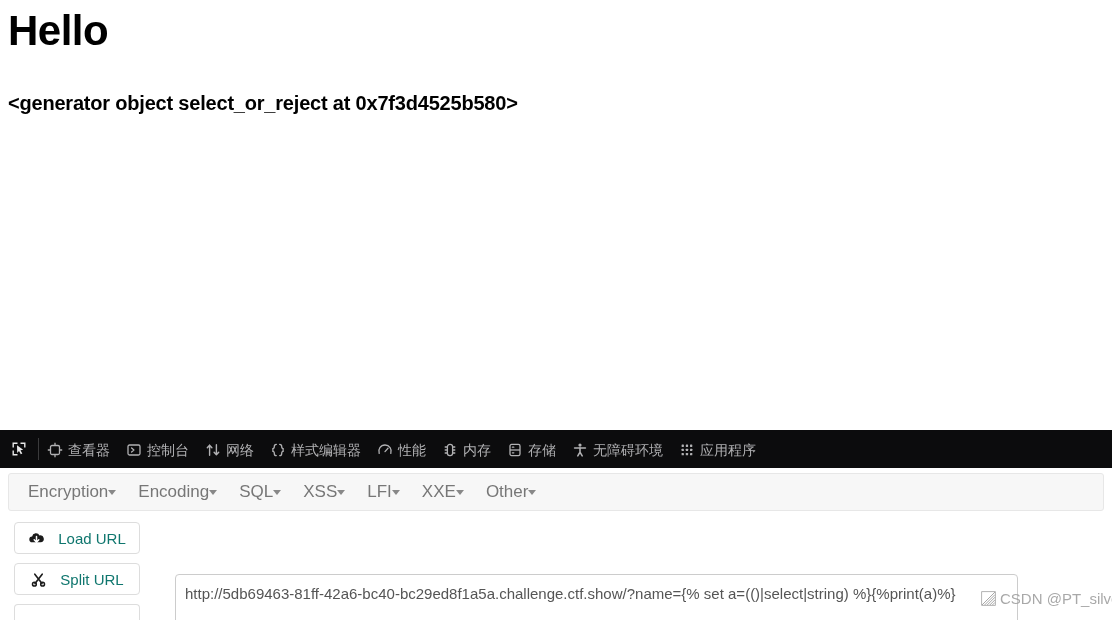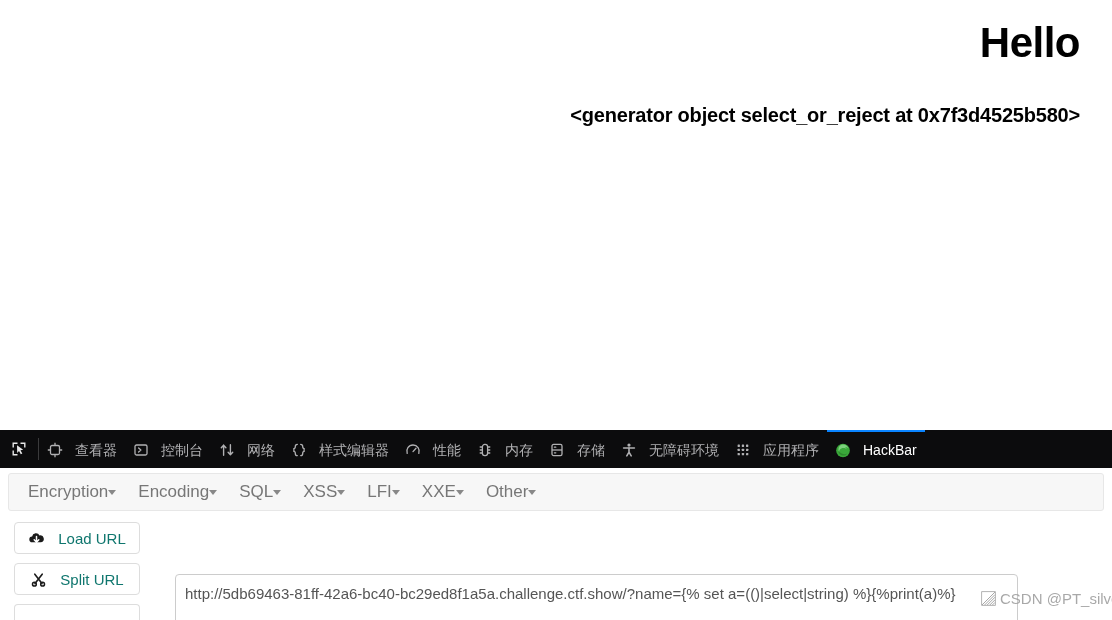--- a/index.html
+++ b/index.html
@@ -12,27 +12,26 @@
     overflow: hidden;
     background: #ffffff;
     font-family: "Liberation Sans", sans-serif;
     -webkit-font-smoothing: antialiased;
   }
 
   
   .page-content {
     position: absolute;
     left: 0;
-    top: 12px;
+    top: 0;
     width: 1088px;
     height: 430px;
     background: #ffffff;
     box-sizing: border-box;
     padding: 0 8px;
-    text-align: right;
   }
   .page-title {
     margin: 0;
     padding: 0;
     font-size: 42px;
     line-height: 48px;
     font-weight: bold;
     color: #000000;
     letter-spacing: -0.5px;
     padding-top: 7px;
@@ -76,21 +75,21 @@
   }
   .tool-tabs {
     display: flex;
     align-items: stretch;
     flex: 1 1 auto;
     min-width: 0;
   }
   .tool-tab {
     display: flex;
     align-items: center;
-    gap: 12px;
+    gap: 5px;
     padding: 0 8px;
     color: #b1b1b3;
     font-size: 14px;
     white-space: nowrap;
     position: relative;
     border-top: 2px solid transparent;
     box-sizing: border-box;
   }
   .tool-tab.active {
     color: #ffffff;
@@ -370,30 +369,20 @@
             <rect x="11" y="6.8" width="2.3" height="2.3" rx="0.4"></rect>
             <rect x="2.6" y="11" width="2.3" height="2.3" rx="0.4"></rect>
             <rect x="6.8" y="11" width="2.3" height="2.3" rx="0.4"></rect>
             <rect x="11" y="11" width="2.3" height="2.3" rx="0.4"></rect>
           </g>
         </svg>
       </span>
       <span class="tab-label">应用程序</span>
     </div>
 
-    <div class="tool-tab active">
-      <span class="tool-icon">
-        <svg width="17" height="17" viewBox="0 0 17 17">
-          <circle cx="8.5" cy="8.5" r="7.3" fill="#3aa83a"></circle>
-          <path d="M8.5 2.2c3 0 5.3 1.9 5.9 4.3-.9-1-2.3-1.6-3.6-1.3.9.5 1.5 1.2 1.8 2.1-1.5-1.4-3.8-1.9-5.8-1-1.5.7-2.4 2-2.5 3.5-.5-1-.7-2-.6-3C4 3.9 6 2.2 8.5 2.2z" fill="#7dd17d"></path>
-          <path d="M3.4 9.3c.4 2.6 2.6 4.6 5.3 4.6 1.9 0 3.6-1 4.5-2.5-1.3 1-3 1.3-4.6.8-2.1-.7-3.5-2-5.2-2.9z" fill="#2d8a2d"></path>
-        </svg>
-      </span>
-      <span class="tab-label">HackBar</span>
-    </div>
 
   </div>
 </div>
 
 <div class="hackbar-panel">
 
   <div class="hackbar-menubar">
     <div class="menu-item">
       <span>Encryption</span>
       <span class="caret"></span>

